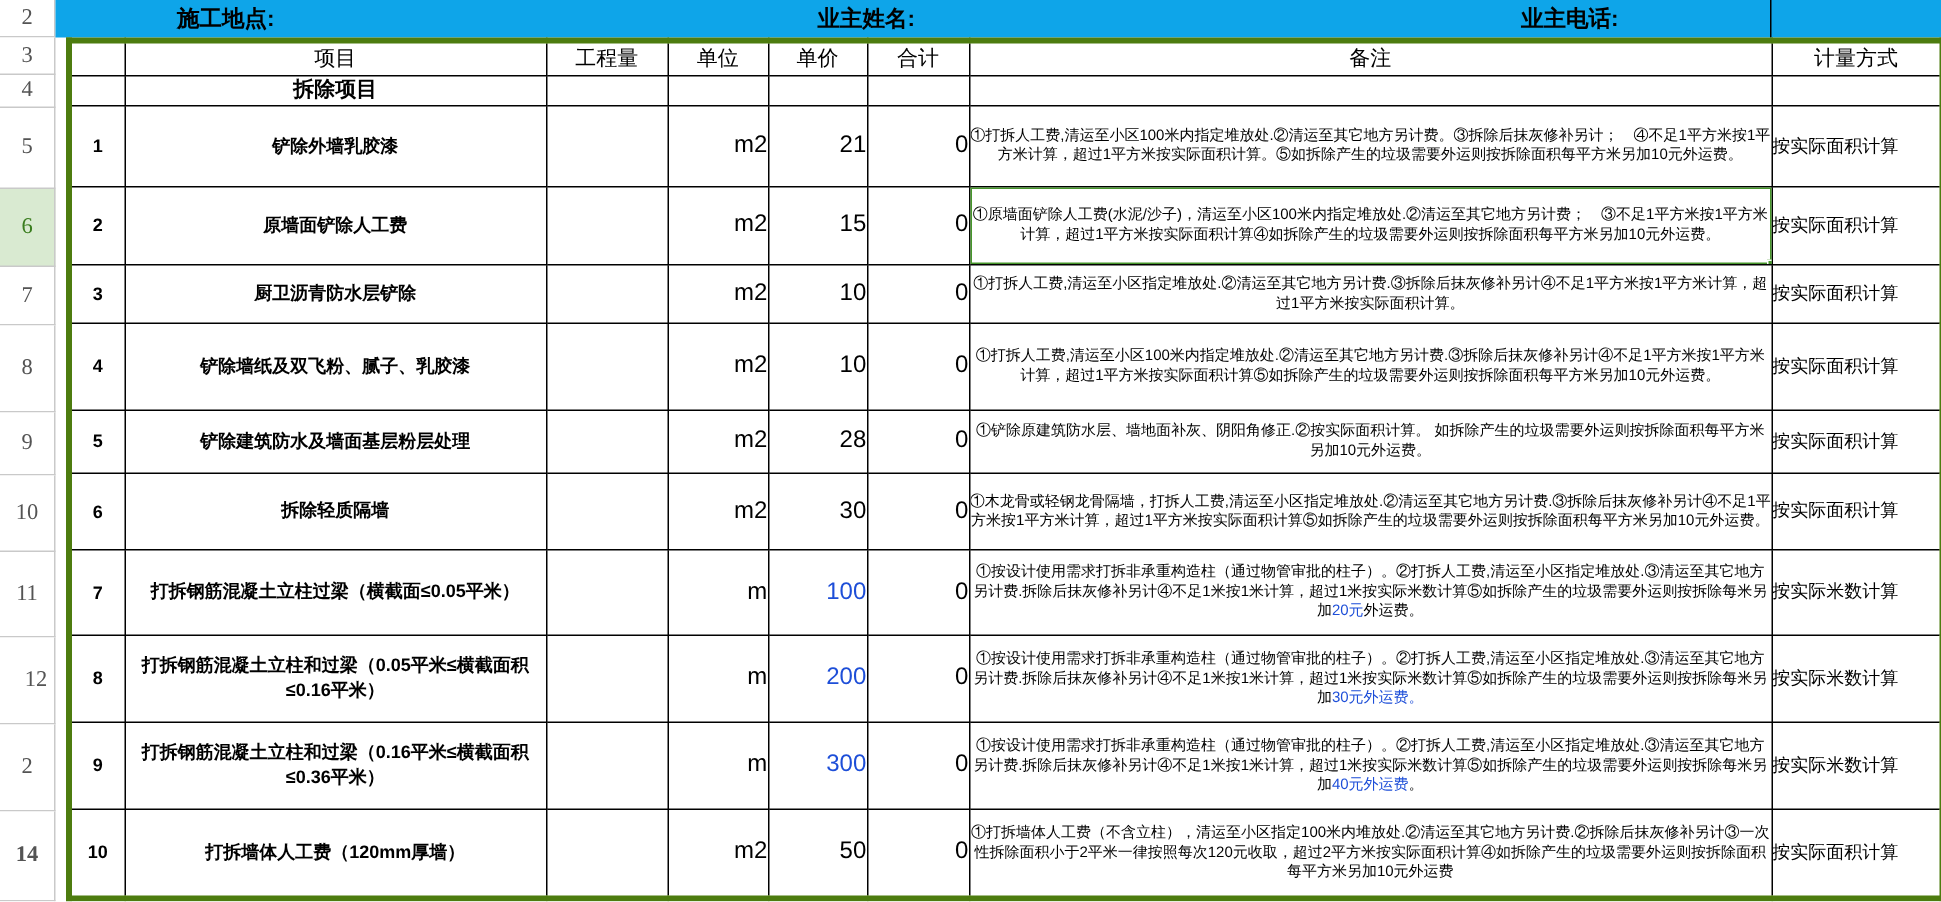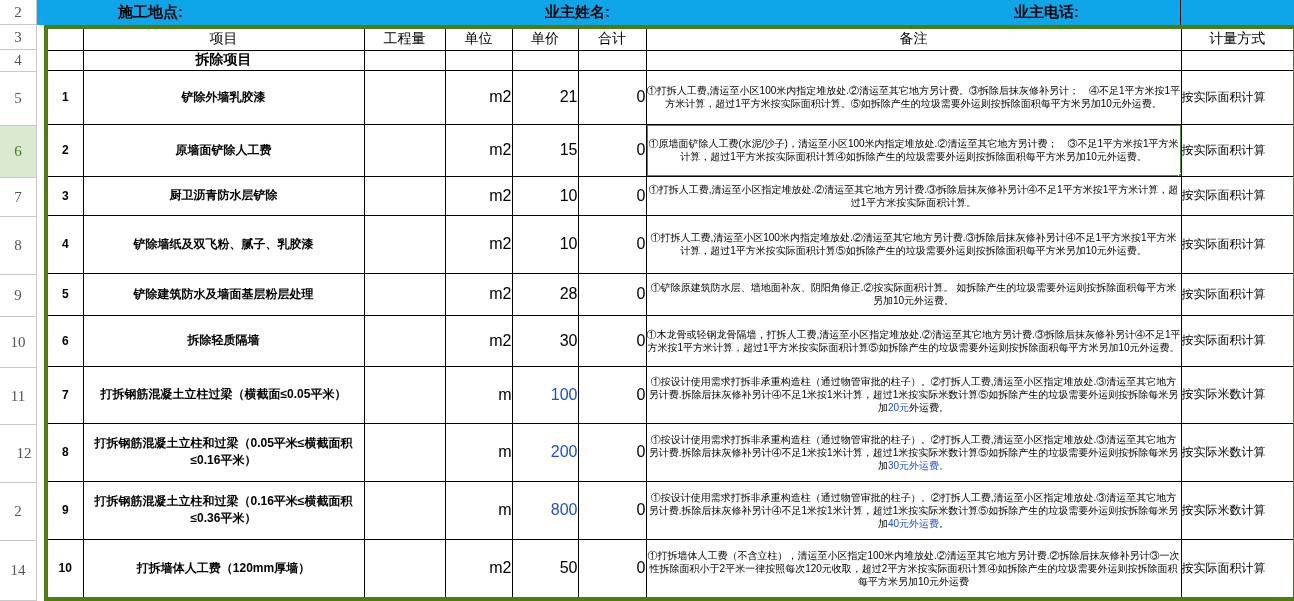--- a/index.html
+++ b/index.html
@@ -63,21 +63,21 @@
       <div class="gutter-cell" style="height: 22px;">4</div>
       <div class="gutter-cell" style="height: 54px;">5</div>
       <div class="gutter-cell sel" style="height: 52px;">6</div>
       <div class="gutter-cell" style="height: 39px;">7</div>
       <div class="gutter-cell" style="height: 58px;">8</div>
       <div class="gutter-cell" style="height: 42px;">9</div>
       <div class="gutter-cell" style="height: 51px;">10</div>
       <div class="gutter-cell" style="height: 57px;">11</div>
       <div class="gutter-cell" style="height: 58px; padding-left: 12px;">12</div>
       <div class="gutter-cell" style="height: 58px;">2</div>
-      <div class="gutter-cell" style="height: 60px;">14</div>
+      <div class="gutter-cell" style="height: 60px; font-weight: bold;">14</div>
     </div>
 
   <div id="titlestrip">
     <span class="strip-label" style="left:81px">施工地点:</span>
     <span class="strip-label" style="left:508px">业主姓名:</span>
     <span class="strip-label" style="left:977px">业主电话:</span>
     <div id="measure-top-border"></div>
   </div>
 
   <table id="sheet-table">
@@ -190,21 +190,21 @@
       <td class="c-price"><span class="red">200</span></td>
       <td class="c-total"><span>0</span></td>
       <td class="c-note"><span class="note-text"><span>①按设计使用需求打拆非承重构造柱（通过物管审批的柱子）。②打拆人工费,清运至小区指定堆放处.③清运至其它地方另计费.拆除后抹灰修补另计④不足1米按1米计算，超过1米按实际米数计算⑤如拆除产生的垃圾需要外运则按拆除每米另加</span><span class="red">30元外运费。</span></span></td>
       <td class="c-measure"><span>按实际米数计算</span></td>
     </tr>
         <tr style="height: 58px;">
       <td class="c-no"><span>9</span></td>
       <td class="c-name"><span>打拆钢筋混凝土立柱和过梁（0.16平米≤横截面积≤0.36平米）</span></td>
       <td class="c-qty"><span></span></td>
       <td class="c-unit"><span>m</span></td>
-      <td class="c-price"><span class="red">800</span></td>
+      <td class="c-price"><span class="red">300</span></td>
       <td class="c-total"><span>0</span></td>
       <td class="c-note"><span class="note-text"><span>①按设计使用需求打拆非承重构造柱（通过物管审批的柱子）。②打拆人工费,清运至小区指定堆放处.③清运至其它地方另计费.拆除后抹灰修补另计④不足1米按1米计算，超过1米按实际米数计算⑤如拆除产生的垃圾需要外运则按拆除每米另加</span><span class="red">40元外运费</span><span>。</span></span></td>
       <td class="c-measure"><span>按实际米数计算</span></td>
     </tr>
         <tr style="height: 60px;">
       <td class="c-no"><span>10</span></td>
       <td class="c-name"><span>打拆墙体人工费（120mm厚墙）</span></td>
       <td class="c-qty"><span></span></td>
       <td class="c-unit"><span>m2</span></td>
       <td class="c-price"><span>50</span></td>

